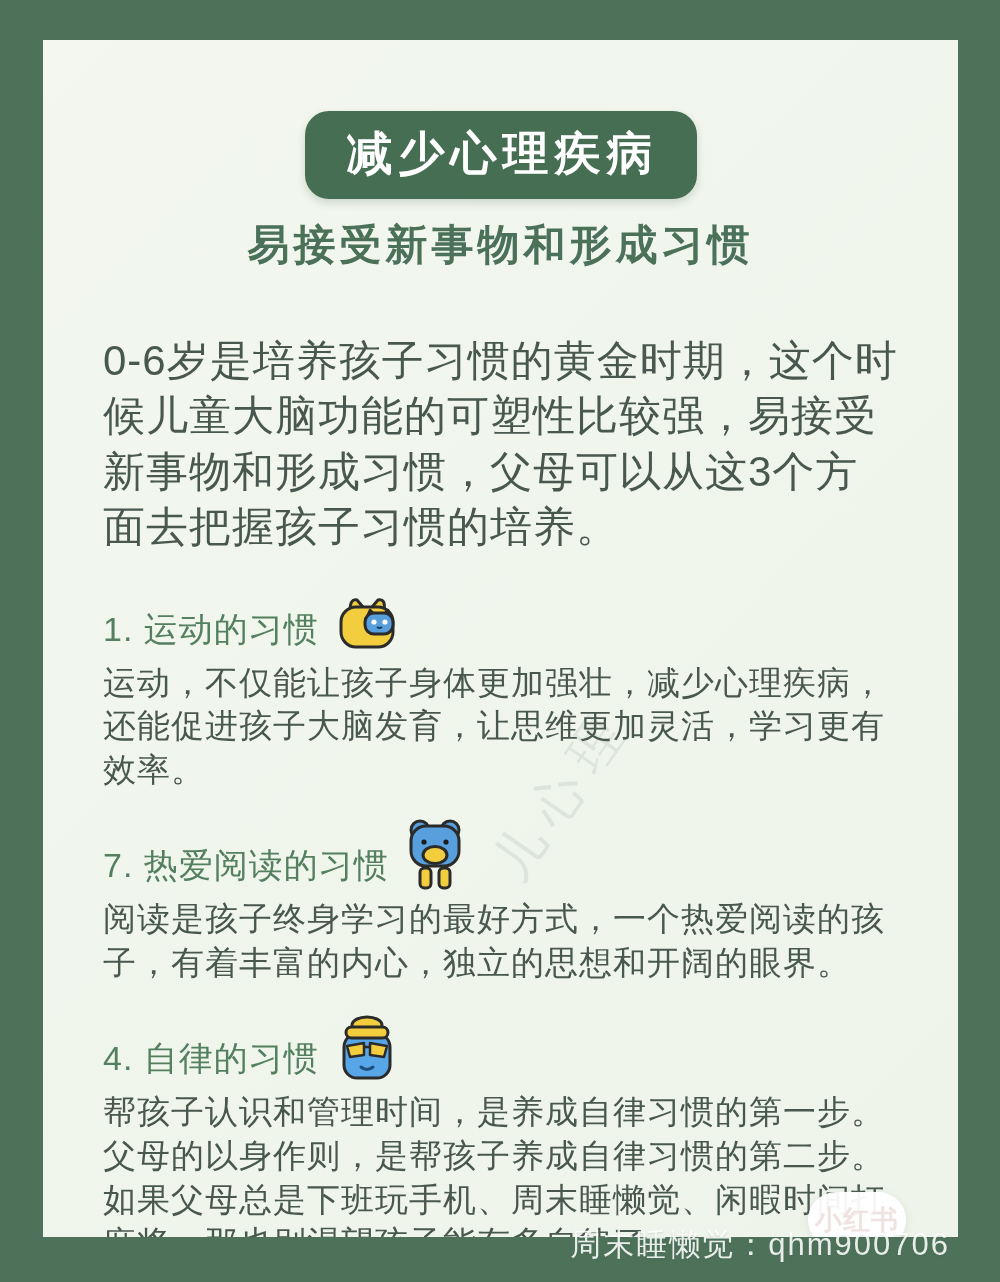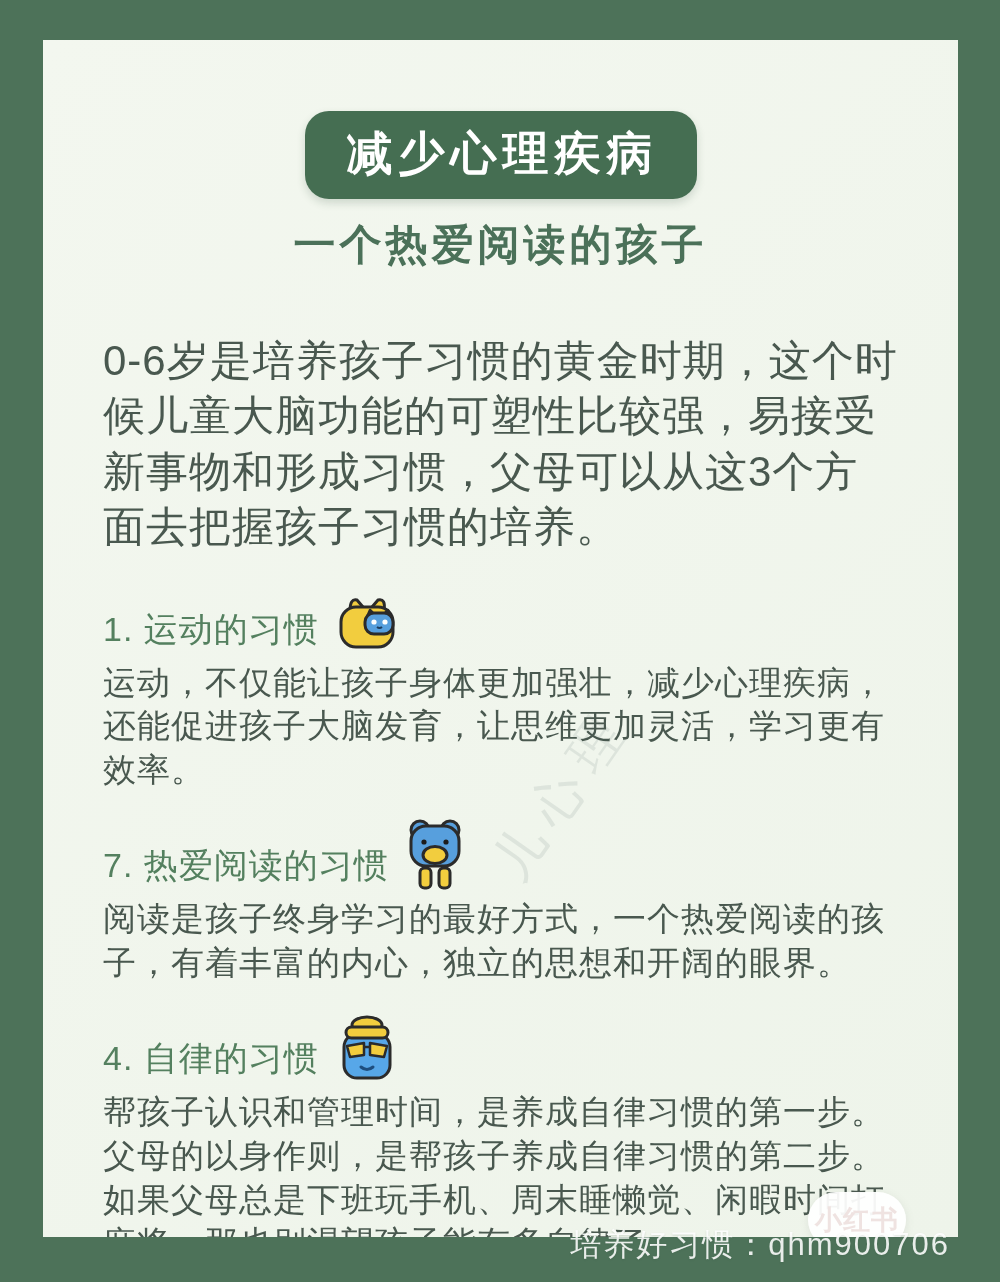--- a/index.html
+++ b/index.html
@@ -111,21 +111,21 @@
 <div class="poster-frame">
 
   <div class="diagonal-watermark">儿心理</div>
 
   <div class="content">
 
     <div class="title-wrap">
       <div class="title-badge">减少心理疾病</div>
     </div>
 
-    <div class="subtitle">一个热爱阅读的孩子</div>
+    <div class="subtitle">易接受新事物和形成习惯</div>
 
     <div class="intro">0-6岁是培养孩子习惯的黄金时期，这个时候儿童大脑功能的可塑性比较强，易接受新事物和形成习惯，父母可以从这3个方面去把握孩子习惯的培养。</div>
 
     <div class="section">
       <div class="section-heading">
         <span>1. 运动的习惯</span>
         <span class="sticker sticker-mid">
           <svg width="62" height="56" viewBox="0 0 62 56" aria-hidden="true">
             <path d="M13 16 Q13 3 20 5 L26 12 Z" fill="#f2cd3e" stroke="#2b2b2b" stroke-width="3" stroke-linejoin="round"></path>
             <path d="M47 16 Q49 3 41 5 L35 12 Z" fill="#f2cd3e" stroke="#2b2b2b" stroke-width="3" stroke-linejoin="round"></path>
@@ -182,13 +182,13 @@
     </div>
 
   </div>
 
   <div class="xhs-badge">
     <span>小红书</span>
   </div>
 
 </div>
 
-<div class="footer-id">培养好习惯：qhm900706</div>
+<div class="footer-id">周末睡懒觉：qhm900706</div>
 
 </body></html>

